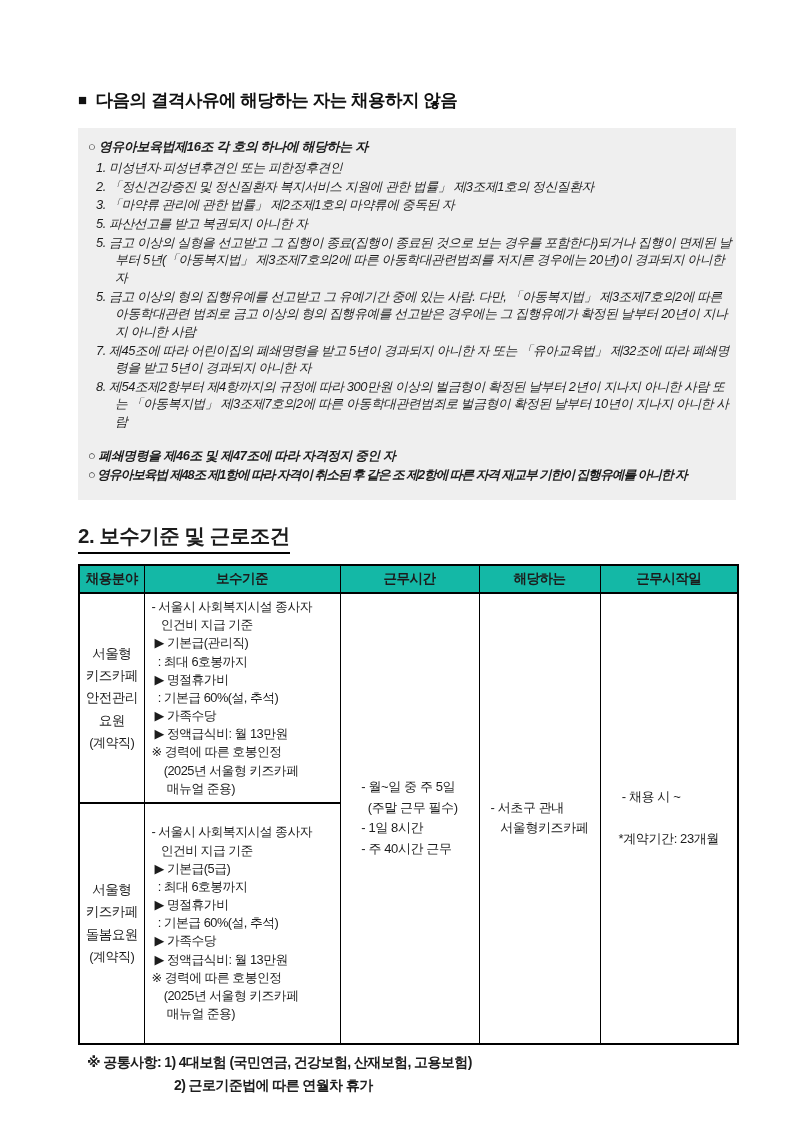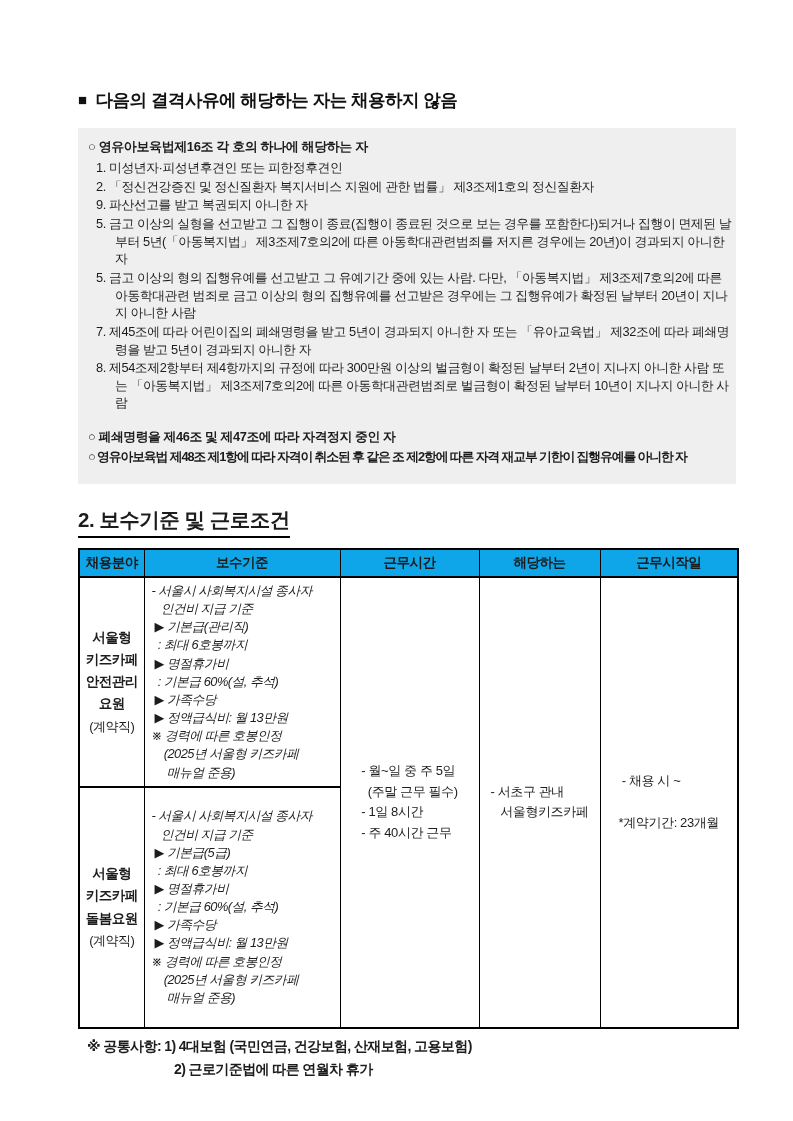--- a/index.html
+++ b/index.html
@@ -15,52 +15,53 @@
     display: flex; align-items: center; gap: 9px;
     font-size: 17.5px; font-weight: bold; letter-spacing: -0.5px;
     margin: 0 0 16px 0; color: #111;
   }
   .square-bullet { font-size: 15px; line-height: 1; transform: translateY(-1px); }
   
   .gray-box {
     background: #efefef; padding: 10px 4px 14px 10px;
     font-size: 12.8px; line-height: 1.38; letter-spacing: -0.4px;
     min-height: 356px;
+    font-style: italic;
   }
   .box-heading { font-weight: bold; font-size: 13px; margin: 0 0 3px 0; }
   .box-item { padding-left: 27px; text-indent: -19px; margin: 1px 0; }
   .box-extras { margin-top: 16px; font-weight: bold; }
   .extra-line { margin: 2px 0; }
   .extra-line.condensed { letter-spacing: -1.1px; white-space: nowrap; }
   
   .section-title {
     font-size: 20.5px; font-weight: bold; letter-spacing: -0.5px;
     margin: 22px 0 10px 0; display: inline-block;
     border-bottom: 2px solid #000; padding-bottom: 2px;
   }
   .cond-table {
     border-collapse: collapse; table-layout: fixed; width: 659px;
     border: 2px solid #000;
   }
   .cond-table th, .cond-table td { border: 1px solid #000; padding: 2px; }
   .cond-table thead th {
-    background: #0ea5e9; height: 28px; font-size: 13.5px; font-weight: bold;
+    background: #14b8a6; height: 28px; font-size: 13.5px; font-weight: bold;
     letter-spacing: -0.5px; text-align: center; vertical-align: middle;
     border-bottom: 2px solid #000;
   }
   .row1 > td.category-cell, .row1 > td.pay-cell { border-bottom: 2px solid #000; }
   .row1 { height: 197px; }
   .row2 { height: 241px; }
   td.category-cell { text-align: center; vertical-align: middle; }
   .category-name {
-    font-weight: bold; font-size: 13.5px; white-space: pre-line;
+    font-weight: normal; font-size: 13.5px; white-space: pre-line;
     line-height: 1.65; letter-spacing: -0.5px; display: block;
   }
   .category-type { font-size: 13px; letter-spacing: -0.5px; display: block; line-height: 1.65; }
-  td.pay-cell { vertical-align: middle; padding: 4px 3px 4px 7px; font-style: italic; }
+  td.pay-cell { vertical-align: middle; padding: 4px 3px 4px 7px; }
   .pre { white-space: pre-wrap; font-size: 12.8px; line-height: 1.42; letter-spacing: -0.5px; }
   td.merged-cell { text-align: center; vertical-align: middle; }
   .merged-block {
     display: inline-block; text-align: left; white-space: pre-wrap;
     font-size: 13px; line-height: 1.6; letter-spacing: -0.4px;
   }
   
   .common-notes { margin-top: 9px; padding-left: 9px; font-weight: bold; font-size: 14px; letter-spacing: -0.6px; }
   .notes-line2 { padding-left: 87px; margin-top: 5px; }
 </style>
@@ -73,21 +74,22 @@
   <h1 class="doc-title">
     <span class="square-bullet">■</span>
     <span>다음의 결격사유에 해당하는 자는 채용하지 않음</span>
   </h1>
 
   
   <div class="gray-box">
     <div class="box-heading">○ 영유아보육법제16조 각 호의 하나에 해당하는 자</div>
     <div class="box-item">1. 미성년자·피성년후견인 또는 피한정후견인</div>
     <div class="box-item">2. 「정신건강증진 및 정신질환자 복지서비스 지원에 관한 법률」 제3조제1호의 정신질환자</div>
-    <div class="box-item">9. 파산선고를 받고 복권되지 아니한 자</div>
+    <div class="box-item">3. 「마약류 관리에 관한 법률」 제2조제1호의 마약류에 중독된 자</div>
+    <div class="box-item">5. 파산선고를 받고 복권되지 아니한 자</div>
     <div class="box-item">5. 금고 이상의 실형을 선고받고 그 집행이 종료(집행이 종료된 것으로 보는 경우를 포함한다)되거나 집행이 면제된 날부터 5년(「아동복지법」 제3조제7호의2에 따른 아동학대관련범죄를 저지른 경우에는 20년)이 경과되지 아니한 자</div>
     <div class="box-item">5. 금고 이상의 형의 집행유예를 선고받고 그 유예기간 중에 있는 사람. 다만, 「아동복지법」 제3조제7호의2에 따른 아동학대관련 범죄로 금고 이상의 형의 집행유예를 선고받은 경우에는 그 집행유예가 확정된 날부터 20년이 지나지 아니한 사람</div>
     <div class="box-item">7. 제45조에 따라 어린이집의 폐쇄명령을 받고 5년이 경과되지 아니한 자 또는 「유아교육법」 제32조에 따라 폐쇄명령을 받고 5년이 경과되지 아니한 자</div>
     <div class="box-item">8. 제54조제2항부터 제4항까지의 규정에 따라 300만원 이상의 벌금형이 확정된 날부터 2년이 지나지 아니한 사람 또는 「아동복지법」 제3조제7호의2에 따른 아동학대관련범죄로 벌금형이 확정된 날부터 10년이 지나지 아니한 사람</div>
     <div class="box-extras">
       <div class="extra-line">○ 폐쇄명령을 제46조 및 제47조에 따라 자격정지 중인 자</div>
       <div class="extra-line condensed">○ 영유아보육법 제48조 제1항에 따라 자격이 취소된 후 같은 조 제2항에 따른 자격 재교부 기한이 집행유예를 아니한 자</div>
     </div>
   </div>
 

